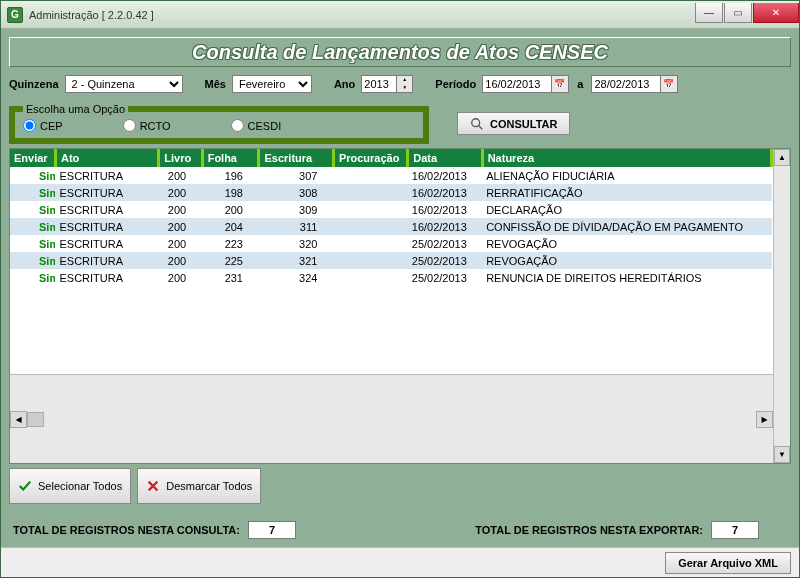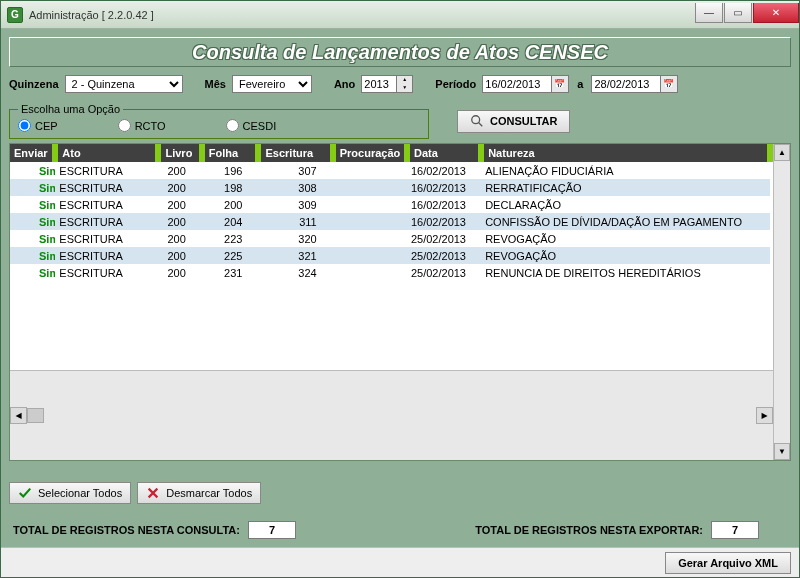--- a/index.html
+++ b/index.html
@@ -17,43 +17,43 @@
   .filterbar{height:26px;display:flex;align-items:center;gap:4px;padding:2px 0;}
   .lbl{font-weight:bold;color:#000;margin-right:2px;}
   select,input[type=text]{border:1px solid #7a7a7a;background:#fff;height:18px;padding:0 2px;font-size:11px;}
   .spin{width:16px;height:18px;border:1px solid #7a7a7a;border-left:none;background:#e8e8e8;display:flex;flex-direction:column;}
   .spin div{flex:1;font-size:5px;text-align:center;line-height:7px;}
   .datebox{display:flex;align-items:center;}
   .datebox input{width:70px;}
   .calbtn{width:17px;height:18px;border:1px solid #7a7a7a;border-left:none;background:#e8e8e8;font-size:9px;display:flex;align-items:center;justify-content:center;}
   .a-sep{margin:0 4px;font-weight:bold;}
   .optionrow{display:flex;align-items:center;gap:8px;margin:6px 0 4px 0;}
-  fieldset.opts{flex:0 0 420px;border:1px solid #4d7c0f;padding:4px 8px 6px 8px;position:relative;}
+  fieldset.opts{flex:0 0 420px;border:6px solid #4d7c0f;padding:4px 8px 6px 8px;position:relative;}
   fieldset.opts legend{font-size:11px;padding:0 3px;background:#8faf96;}
   .radiogrp{display:flex;gap:60px;}
   .radiogrp label{display:flex;align-items:center;gap:4px;}
   .btn{height:23px;border:1px solid #888;background:linear-gradient(#f8f8f8,#dcdcdc);padding:0 12px;display:flex;align-items:center;gap:6px;cursor:default;}
   .btn svg{width:14px;height:14px;}
   .gridwrap{flex:1;border:1px solid #6a8a70;background:#fff;display:flex;flex-direction:column;min-height:0;}
   table{width:100%;border-collapse:collapse;table-layout:fixed;}
-  thead th{background:#404040;color:#fff;font-weight:bold;text-align:left;padding:2px 4px;border-right:6px solid #84cc16;font-size:11px;height:18px;white-space:nowrap;overflow:hidden;}
+  thead th{background:#15803d;color:#fff;font-weight:bold;text-align:left;padding:2px 4px;border-right:3px solid #84cc16;font-size:11px;height:18px;white-space:nowrap;overflow:hidden;}
   tbody td{padding:1px 4px;height:17px;white-space:nowrap;overflow:hidden;text-overflow:clip;}
   tbody tr:nth-child(even) td{background:#d6e4f0;}
   tbody tr:nth-child(odd) td{background:#fff;}
   .c-enviar{color:#0a8a0a;font-weight:bold;padding-left:29px;}
   .tbody-fill{flex:1;min-height:0;}
   .hscroll{flex:1;height:17px;background:#e8e8e8;border-top:1px solid #bbb;display:flex;align-items:center;}
   .hscroll .larrow,.hscroll .rarrow{width:17px;height:17px;border:1px solid #aaa;background:#ddd;text-align:center;font-size:8px;line-height:15px;}
   .hscroll .thumb{width:17px;height:15px;background:#ccc;border:1px solid #aaa;margin-left:0;}
   .vscroll{width:17px;background:#e8e8e8;border-left:1px solid #bbb;display:flex;flex-direction:column;}
   .vscroll .uarrow,.vscroll .darrow{height:17px;border:1px solid #aaa;background:#ddd;text-align:center;font-size:8px;line-height:15px;}
   .gridinner{display:flex;flex:1;min-height:0;}
   .tablecol{flex:1;display:flex;flex-direction:column;min-height:0;}
   .actionrow{display:flex;gap:6px;margin-top:4px;}
-  .actionrow .btn{height:22px;padding:0 8px;font-size:11px;margin-top:17px;}
+  .actionrow .btn{height:36px;padding:0 8px;font-size:11px;}
   .totalsrow{display:flex;align-items:center;margin-top:17px;gap:8px;padding:0 4px;}
   .totalsrow .tlbl{font-weight:bold;}
   .totalsrow .tval{border:1px solid #7a7a7a;background:#fff;width:48px;height:18px;text-align:center;font-weight:bold;line-height:16px;}
   .totalsrow .spacer{flex:1;}
   .footer{height:30px;background:#eee;border-top:1px solid #bbb;display:flex;align-items:center;justify-content:flex-end;padding:0 8px;}
   .footer .btn{height:22px;font-weight:bold;}
   .num{text-align:right;padding-right:16px;}
 </style>
 </head>
 <body>

